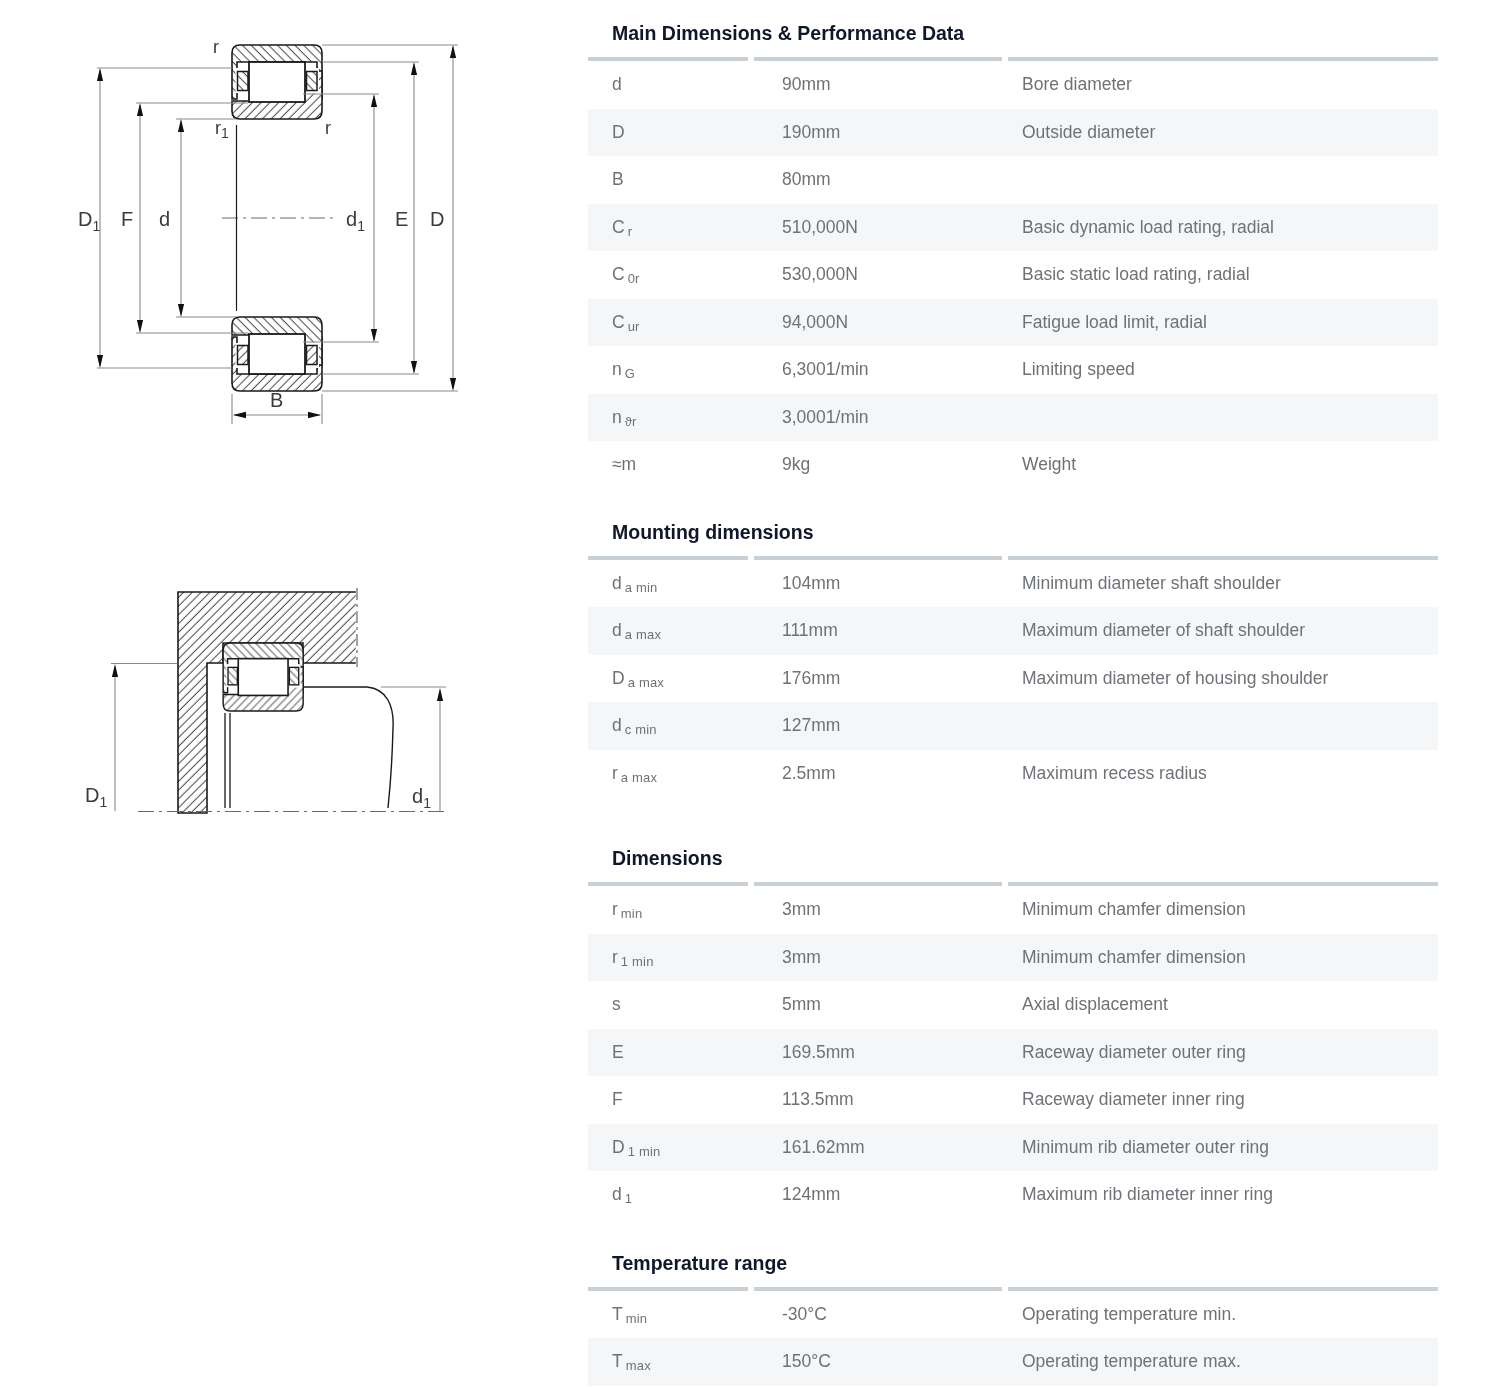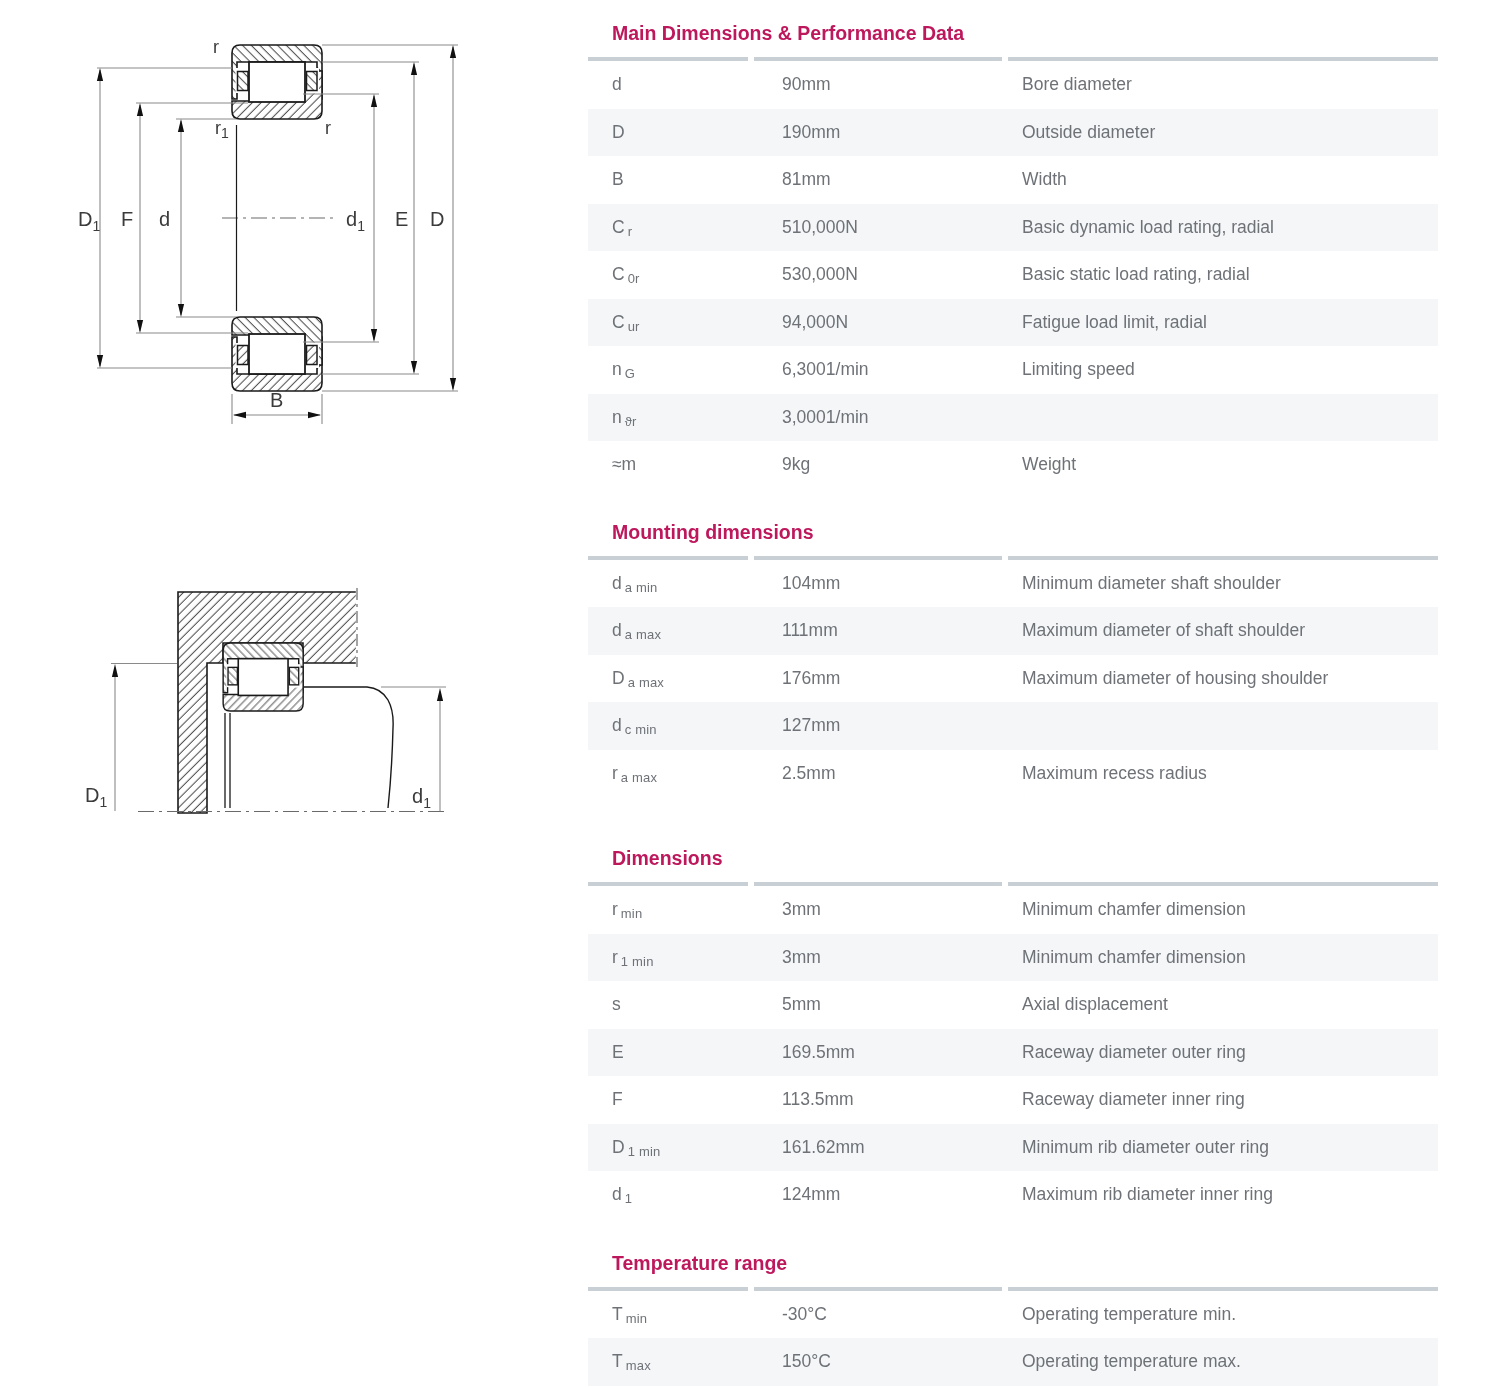--- a/index.html
+++ b/index.html
@@ -1,20 +1,20 @@
 <!DOCTYPE html>
 <html><head>
 <meta charset="utf-8">
 <style>
   html,body{margin:0;padding:0;background:#fff;}
   .page{position:relative;width:1488px;height:1387px;background:#ffffff;overflow:hidden;
         font-family:"Liberation Sans",sans-serif;}
   .drawings{position:absolute;left:0;top:0;}
   .right{position:absolute;left:588px;top:0;width:850px;}
-  .sec-title{font-size:19.5px;font-weight:bold;color:#be185d;padding-left:24px;line-height:26px;}
+  .sec-title{font-size:19.5px;font-weight:bold;color:#0f172a;padding-left:24px;line-height:26px;}
   .t1 .sec-title{margin-top:20px;}
   .t2 .sec-title{margin-top:30px;}
   .t3 .sec-title{margin-top:48px;}
   .t4 .sec-title{margin-top:31px;}
   .thead{display:grid;grid-template-columns:160px 248px 1fr;column-gap:6px;margin-top:11px;}
   .thead div{height:4px;background:#c8d0d6;}
   .rows{display:block;}
   .row{display:grid;grid-template-columns:160px 248px 1fr;column-gap:6px;height:47.5px;
        align-items:center;font-size:17.5px;color:#6e7277;}
   .rows .row:nth-child(even){background:#f4f6f8;}
@@ -182,25 +182,22 @@
     <div class="c desc">
               <span>Outside diameter</span>
             </div>
   </div>
           <div class="row">
     <div class="c sym">
               <span>B</span>
               <span class="sub"></span>
             </div>
     <div class="c val">
-              <span class="num">81</span>
-              <span class="unit">mm</span>
-            </div>
-    <div class="c desc">
-              <span>Width</span>
+              <span class="num">80</span>
+              <span class="unit">mm</span>
             </div>
   </div>
           <div class="row">
     <div class="c sym">
               <span>C</span>
               <span class="sub">r</span>
             </div>
     <div class="c val">
               <span class="num">510,000</span>
               <span class="unit">N</span>

